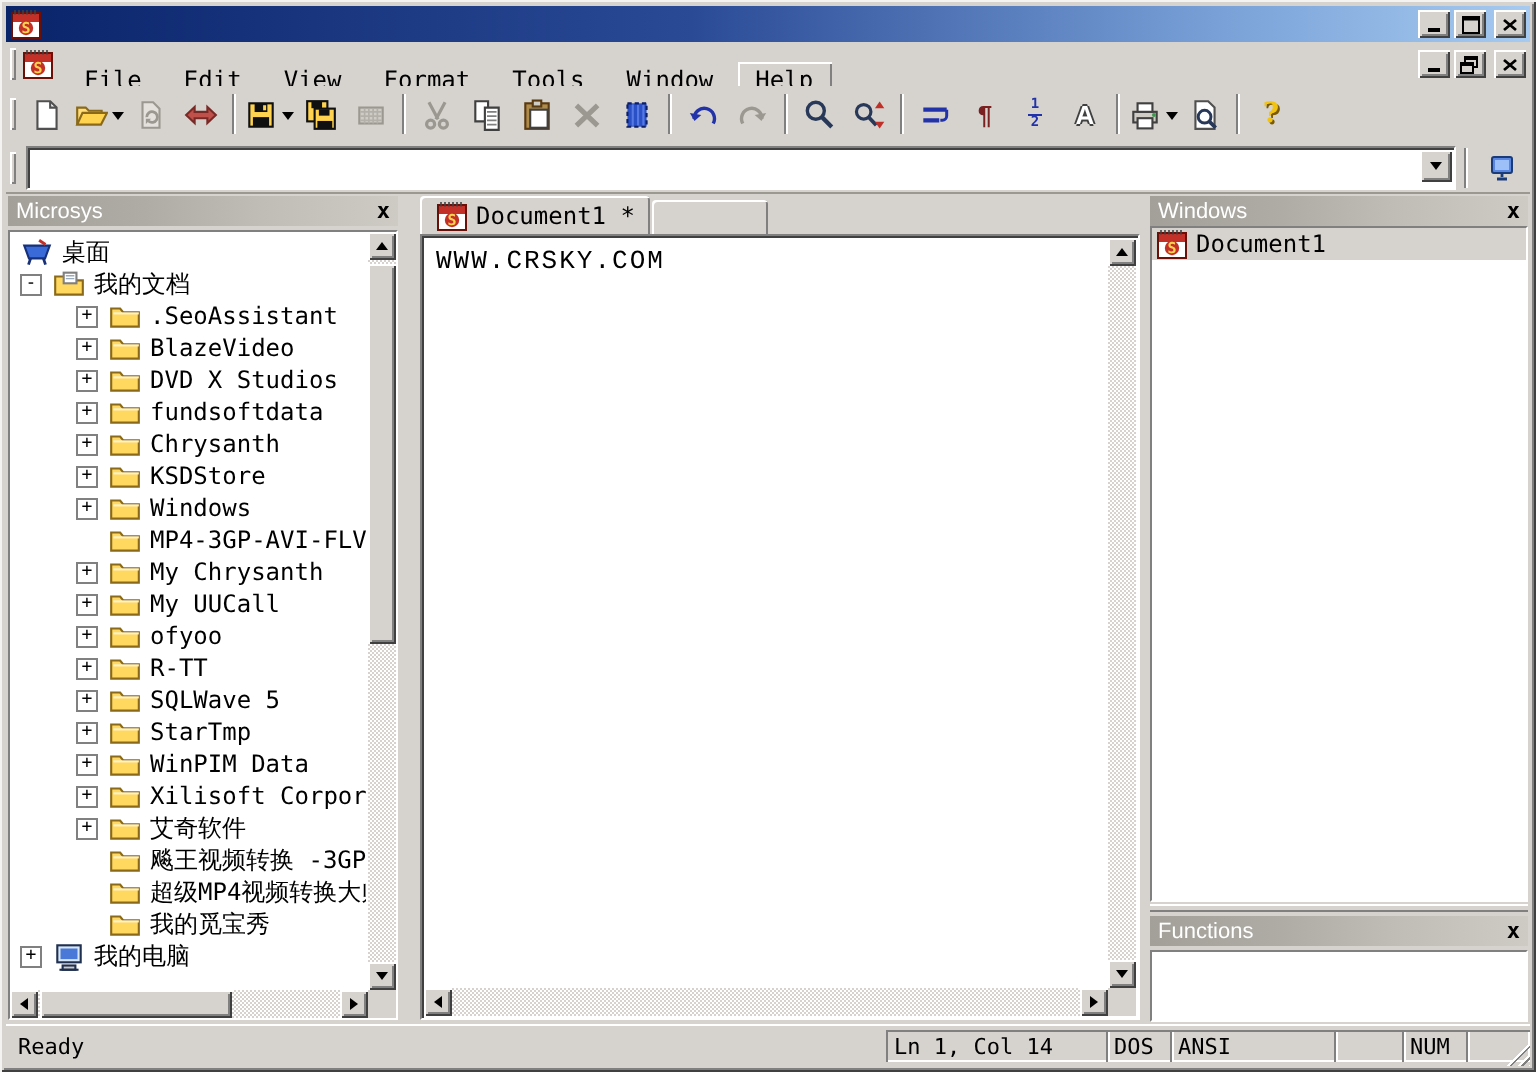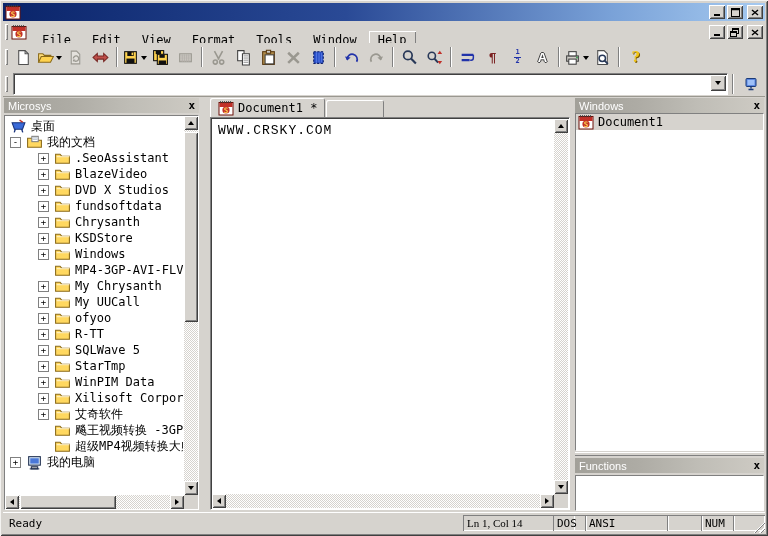--- a/index.html
+++ b/index.html
@@ -620,20 +620,30 @@
             <div class="trow" style="padding-left: 32px;">
               <span class="tboxsp"></span>
               <span class="titree">
                 <svg width="17" height="17" viewBox="0 0 16 16">
                   <path d="M1.5 12.5V4h4.2l1.5 1.8h7.3v6.7z" fill="#ffd860" stroke="#8a6a1a"></path>
                   <path d="M2.5 6.3h12" stroke="#fff2c8" stroke-width="1"></path>
                 </svg>
               </span>
               <span class="tlabel">超级MP4视频转换大师</span>
             </div>
+            <div class="trow" style="padding-left: 32px;">
+              <span class="tboxsp"></span>
+              <span class="titree">
+                <svg width="17" height="17" viewBox="0 0 16 16">
+                  <path d="M1.5 12.5V4h4.2l1.5 1.8h7.3v6.7z" fill="#ffd860" stroke="#8a6a1a"></path>
+                  <path d="M2.5 6.3h12" stroke="#fff2c8" stroke-width="1"></path>
+                </svg>
+              </span>
+              <span class="tlabel">我的觅宝秀</span>
+            </div>
             <div class="trow" style="padding-left: 4px;">
               <span class="tbox">+</span>
               <span class="titree">
                 <svg width="17" height="17" viewBox="0 0 16 16">
                   <rect x="2.5" y="2.5" width="11" height="8" fill="#d8e8f8" stroke="#203050"></rect>
                   <rect x="4" y="4" width="8" height="5" fill="#4a78d8"></rect>
                   <rect x="5" y="12" width="6" height="2" fill="#cfccc6" stroke="#203050"></rect>
                   <path d="M3.5 14h9" stroke="#203050"></path>
                 </svg>
               </span>
@@ -733,21 +743,21 @@
       <div id="functions-head" class="phead">
         <span>Functions</span>
         <span class="px">x</span>
       </div>
       <div id="functions-body"></div>
     </div>
   </div>
 
   <div id="statusbar">
     <span class="sfield" id="status-msg">Ready</span>
-    <span class="sfield" style="left:460px;width:104px;font-family:Liberation Serif, serif;">Ln 1, Col 14</span>
+    <span class="sfield" style="left:440px;width:104px;">Ln 1, Col 14</span>
     <span class="sfield" style="left:550px;width:26px;">DOS</span>
     <span class="sfield" style="left:582px;width:76px;">ANSI</span>
     <span class="sfield" style="left:664px;width:28px;"></span>
     <span class="sfield" style="left:698px;width:26px;">NUM</span>
     <span class="sfield" style="left:730px;width:24px;"></span>
     <span id="grip"></span>
   </div>
 
 </div>
 

